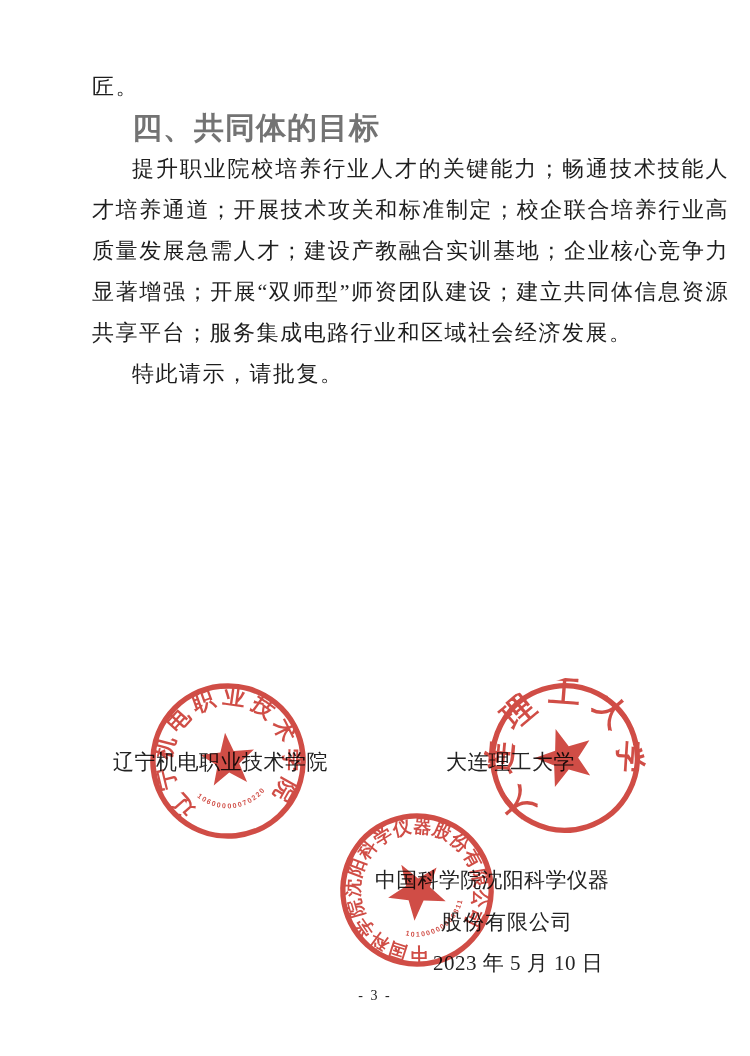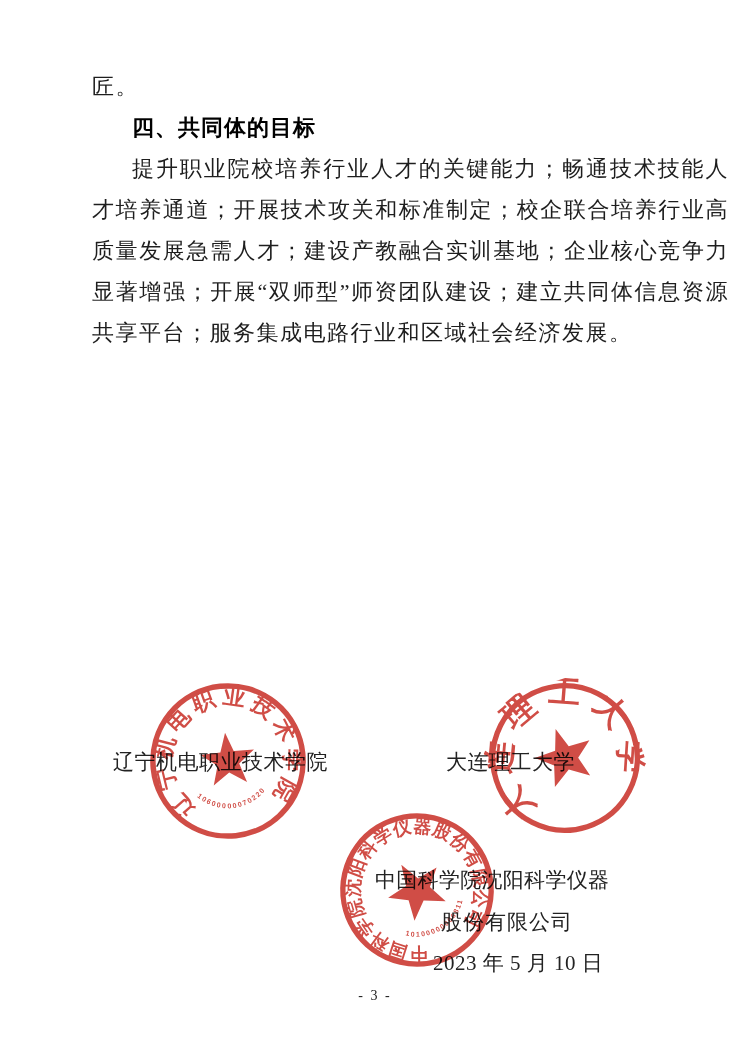--- a/index.html
+++ b/index.html
@@ -18,25 +18,25 @@
     line-height: 41px;
     letter-spacing: 1.5px;
     text-align: justify;
   }
   .doc-body p { margin: 0; }
   p.lead { text-indent: 0; }
   .sec-heading {
     margin: 0;
     font-family: "Liberation Sans", sans-serif;
     font-weight: bold;
-    font-size: 22px;
+    font-size: 30px;
     line-height: 41px;
     letter-spacing: 1px;
     text-indent: 40px;
-    color: #000000;
+    color: #737373;
     text-align: left;
   }
   p.para, p.closing { text-indent: 40px; }
   .sig {
     position: absolute;
     font-size: 21px;
     letter-spacing: 0.5px;
     white-space: nowrap;
     color: #222;
   }
@@ -66,20 +66,21 @@
     font-weight: bold;
   }
 </style>
 </head>
 <body>
 
 <div class="doc-body">
   <p class="lead">匠。</p>
   <p class="sec-heading">四、共同体的目标</p>
   <p class="para">提升职业院校培养行业人才的关键能力；畅通技术技能人才培养通道；开展技术攻关和标准制定；校企联合培养行业高质量发展急需人才；建设产教融合实训基地；企业核心竞争力显著增强；开展“双师型”师资团队建设；建立共同体信息资源共享平台；服务集成电路行业和区域社会经济发展。</p>
+  <p class="closing">特此请示，请批复。</p>
 </div>
 
 <div class="sig sig-left">辽宁机电职业技术学院</div>
 <div class="sig sig-right">大连理工大学</div>
 <div class="sig company-1">中国科学院沈阳科学仪器</div>
 <div class="sig company-2">股份有限公司</div>
 <div class="sig date-line">2023 年 5 月 10 日</div>
 <div class="page-num">- 3 -</div>
 
 <svg class="seal seal-left" viewBox="0 0 200 200">

